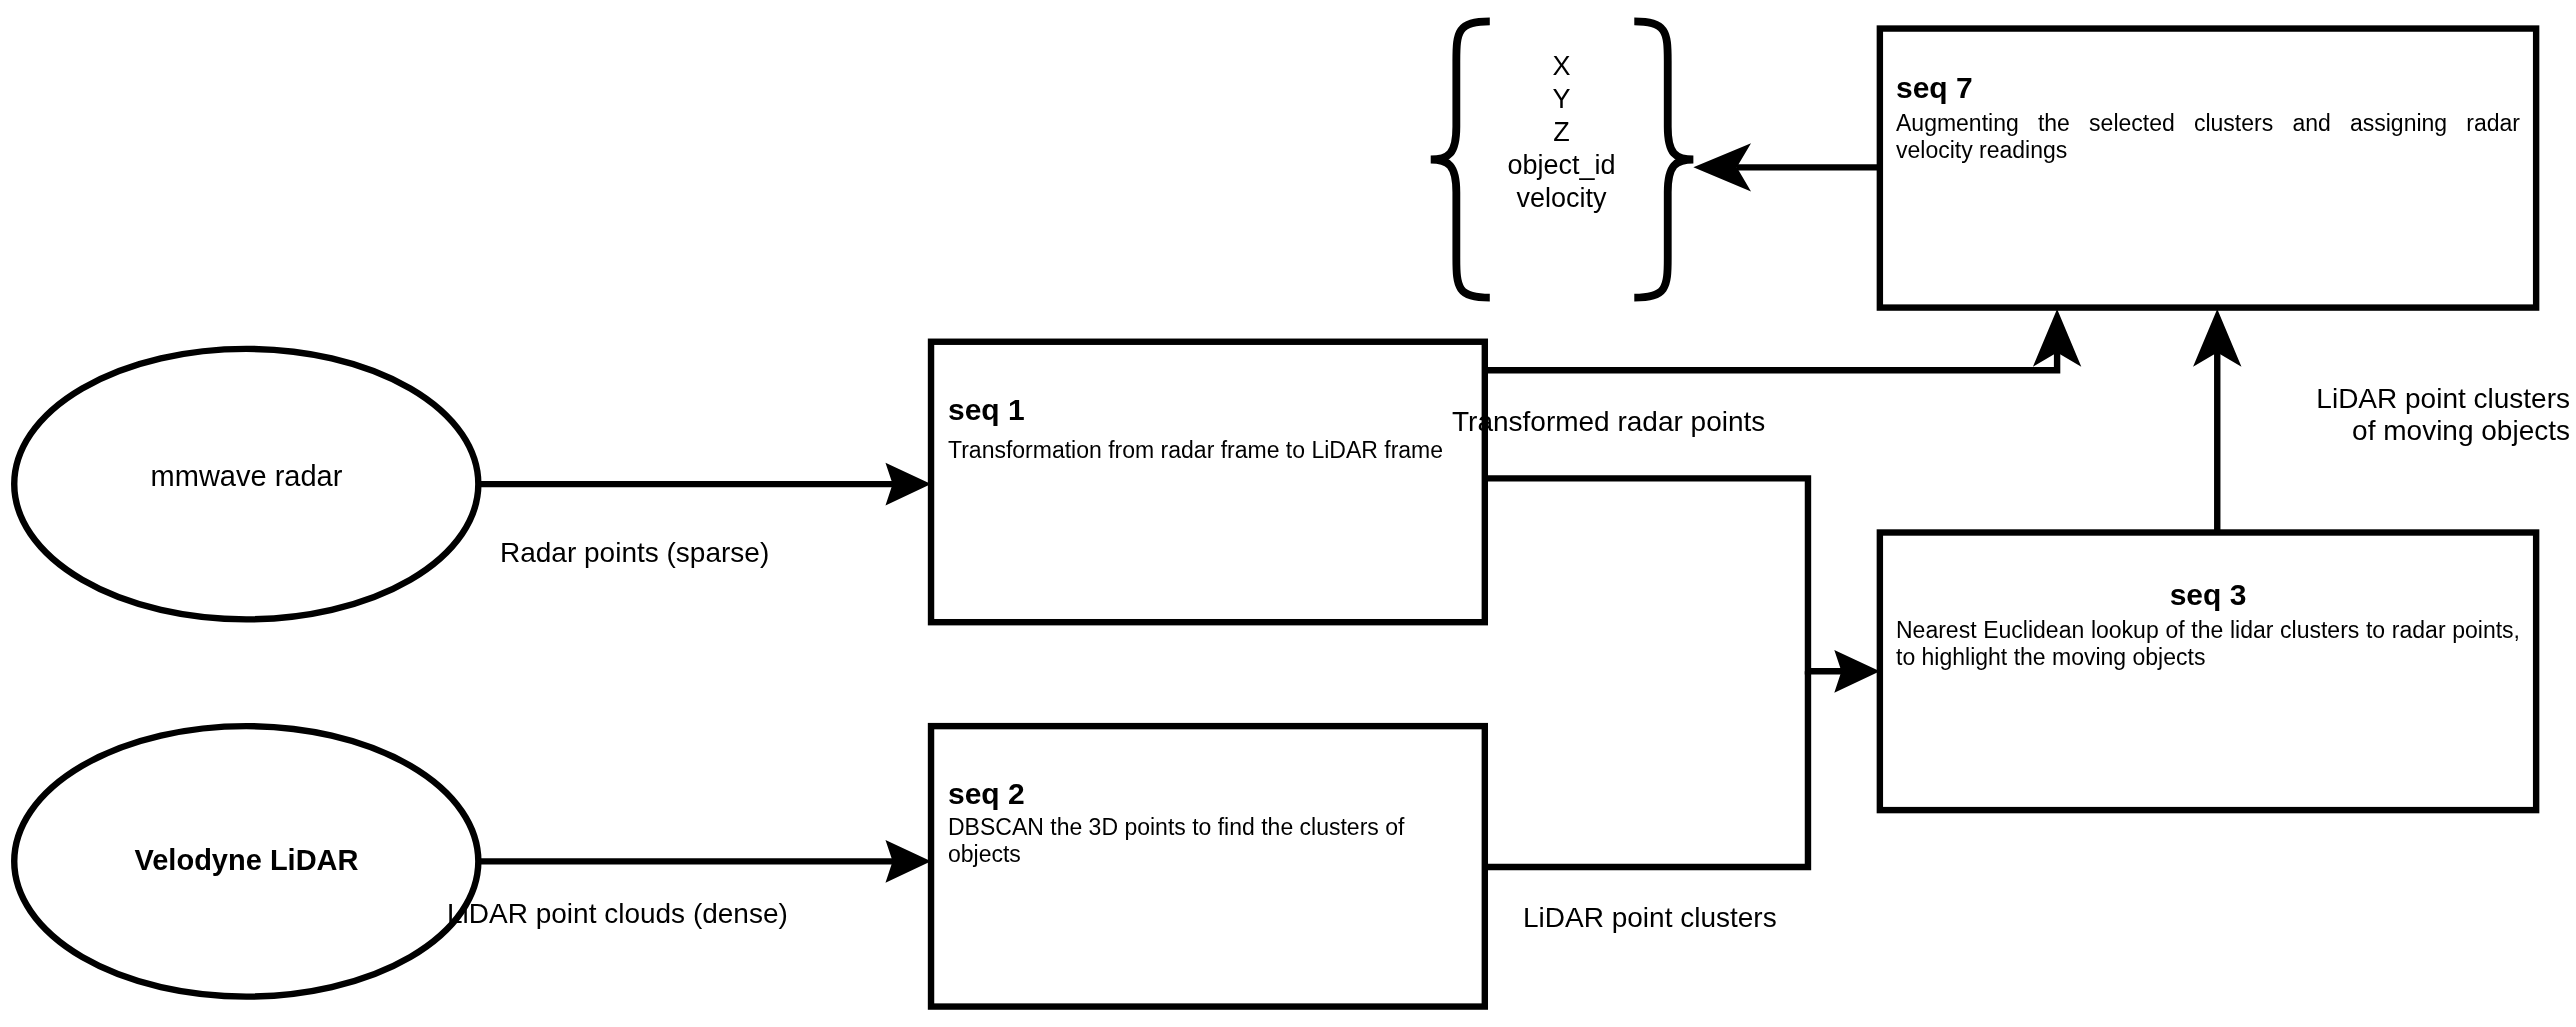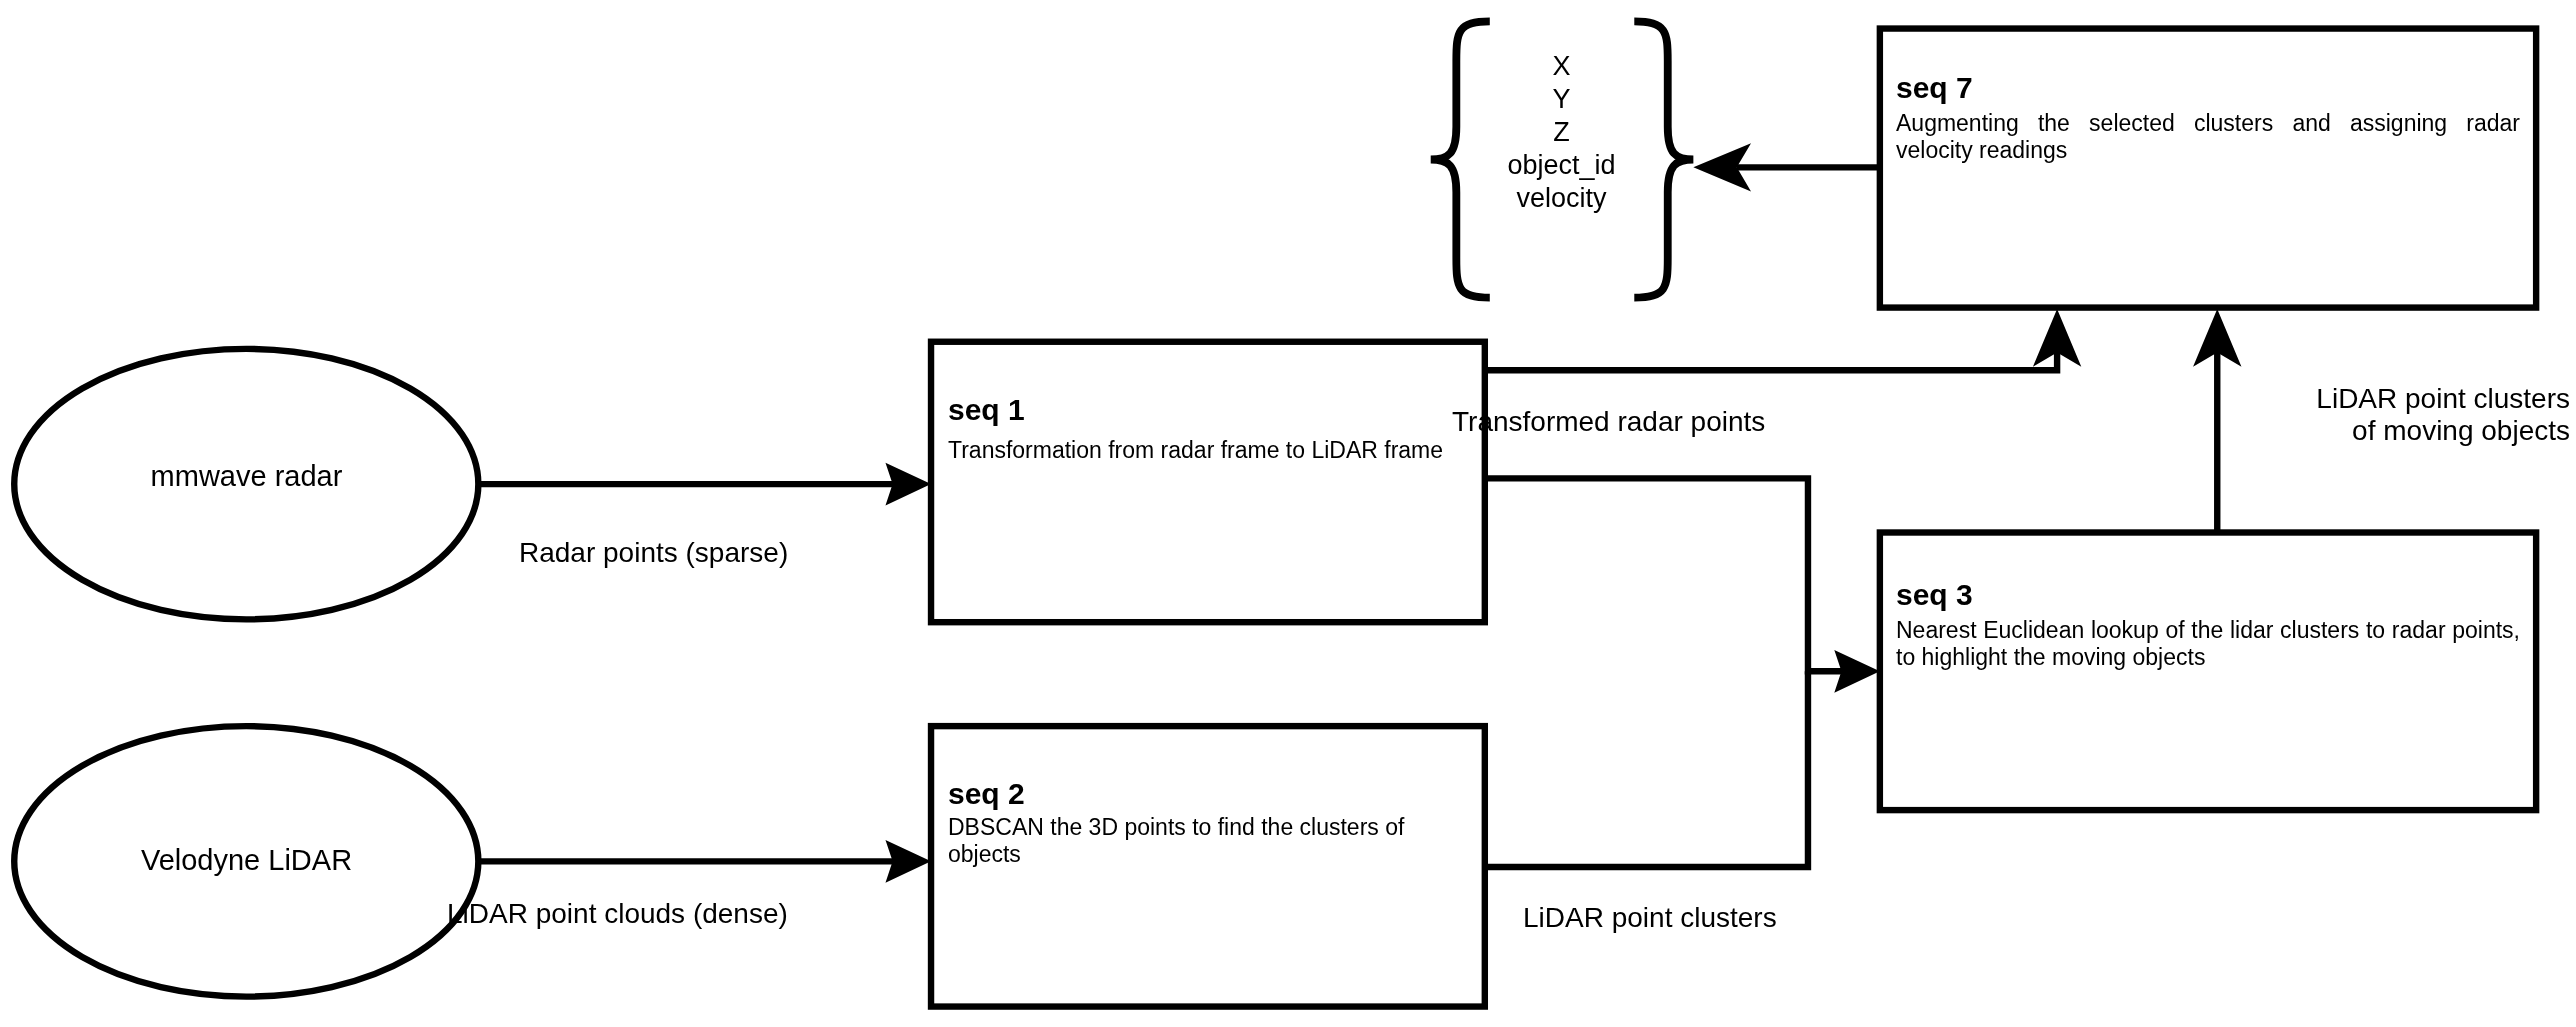--- a/index.html
+++ b/index.html
@@ -147,38 +147,38 @@
     <line class="conn-line" x1="3115" y1="748" x2="3115" y2="478"></line>
     <polygon class="arrow-head" points="3115,434 3081,515 3115,495 3149,515"></polygon>
 
     <line class="conn-line" x1="2641" y1="235" x2="2440" y2="235"></line>
     <polygon class="arrow-head" points="2379,235 2460,201 2440,235 2460,269"></polygon>
 
   </svg>
 
   <div class="txt node-label box-text" style="left:40px; top:461px; width:413px;">mmwave radar</div>
 
-  <div class="txt node-label box-text" style="left:40px; top:845px; width:413px;">Velodyne LiDAR</div>
-
-  <div class="txt edge-label" style="left:519px; top:537px;">Radar points (sparse)</div>
+  <div class="txt node-label box-text" style="left:40px; top:845px; width:413px;font-weight:bold;">Velodyne LiDAR</div>
+
+  <div class="txt edge-label" style="left:500px; top:537px;">Radar points (sparse)</div>
 
   <div class="txt edge-label" style="left:447px; top:898px;">LiDAR point clouds (dense)</div>
 
   <div class="box-text" style="left:948px; top:393px; width:517px;">
     <div class="seq-title" style="position:static;">seq 1</div>
     <div class="seq-body nojust" style="position:static; margin-top:11.4px;">Transformation from radar frame to LiDAR frame</div>
   </div>
 
   <div class="box-text" style="left:948px; top:777px; width:517px;">
     <div class="seq-title" style="position:static;">seq 2</div>
     <div class="seq-body nojust" style="position:static; margin-top:4px;">DBSCAN the 3D points to find the clusters of objects</div>
   </div>
 
   <div class="box-text" style="left:1896px; top:578px; width:624px;">
-    <div class="seq-title" style="position:static;">seq 3</div>
+    <div class="seq-title" style="position:static;text-align:center;">seq 3</div>
     <div class="seq-body" style="position:static; margin-top:5.7px;">Nearest Euclidean lookup of the lidar clusters to radar points, to highlight the moving objects</div>
   </div>
 
   <div class="box-text" style="left:1896px; top:71px; width:624px;">
     <div class="seq-title" style="position:static;">seq 7</div>
     <div class="seq-body" style="position:static; margin-top:5.7px;">Augmenting the selected clusters and assigning radar velocity readings</div>
   </div>
 
   <div class="box-text" style="left:1456px; top:50px; width:211px;">
     <div class="brace-list" style="position:static;">X</div>

